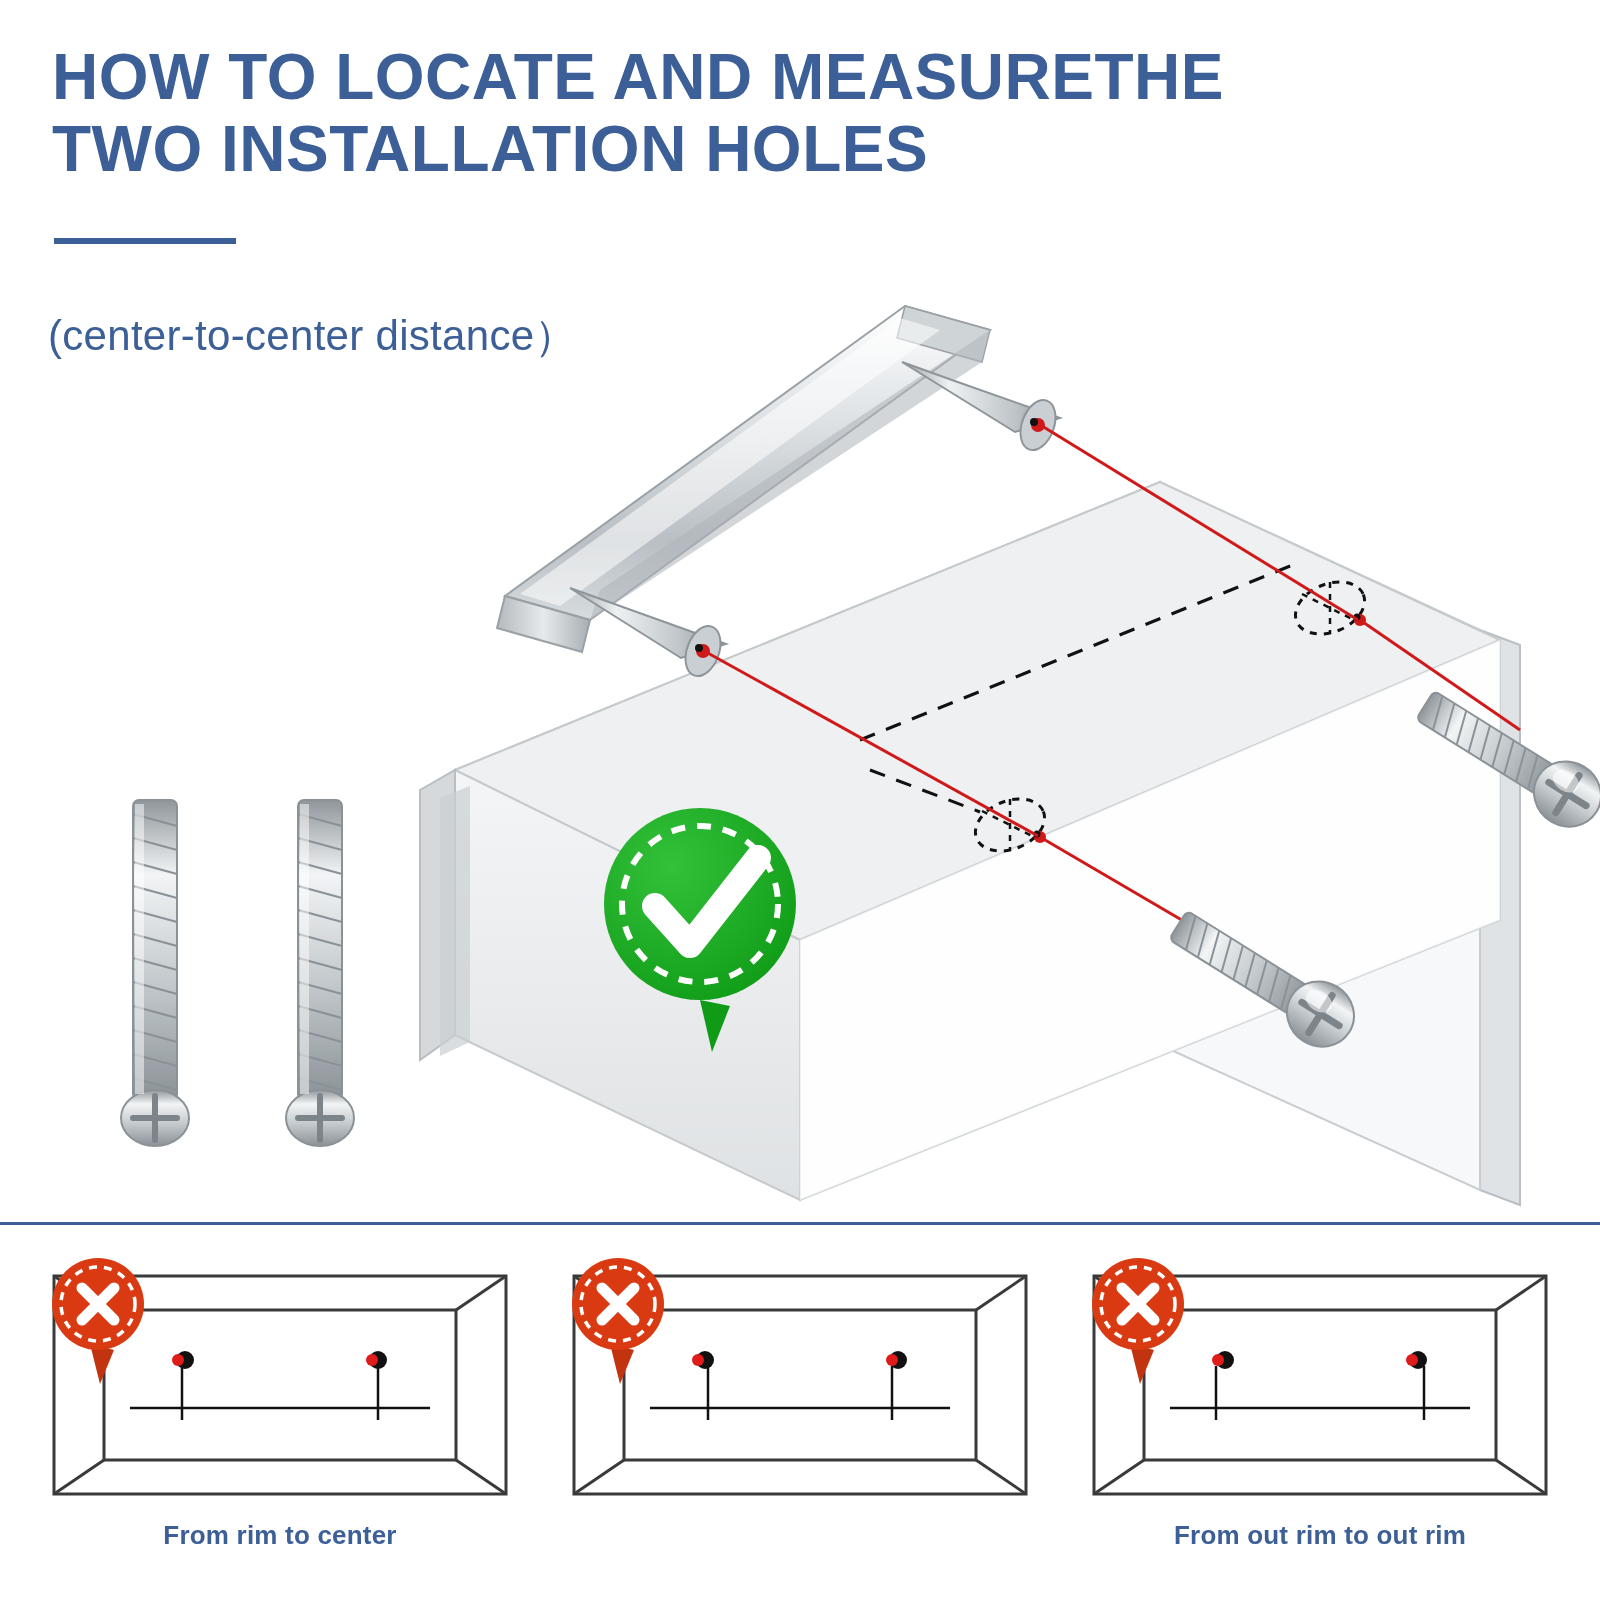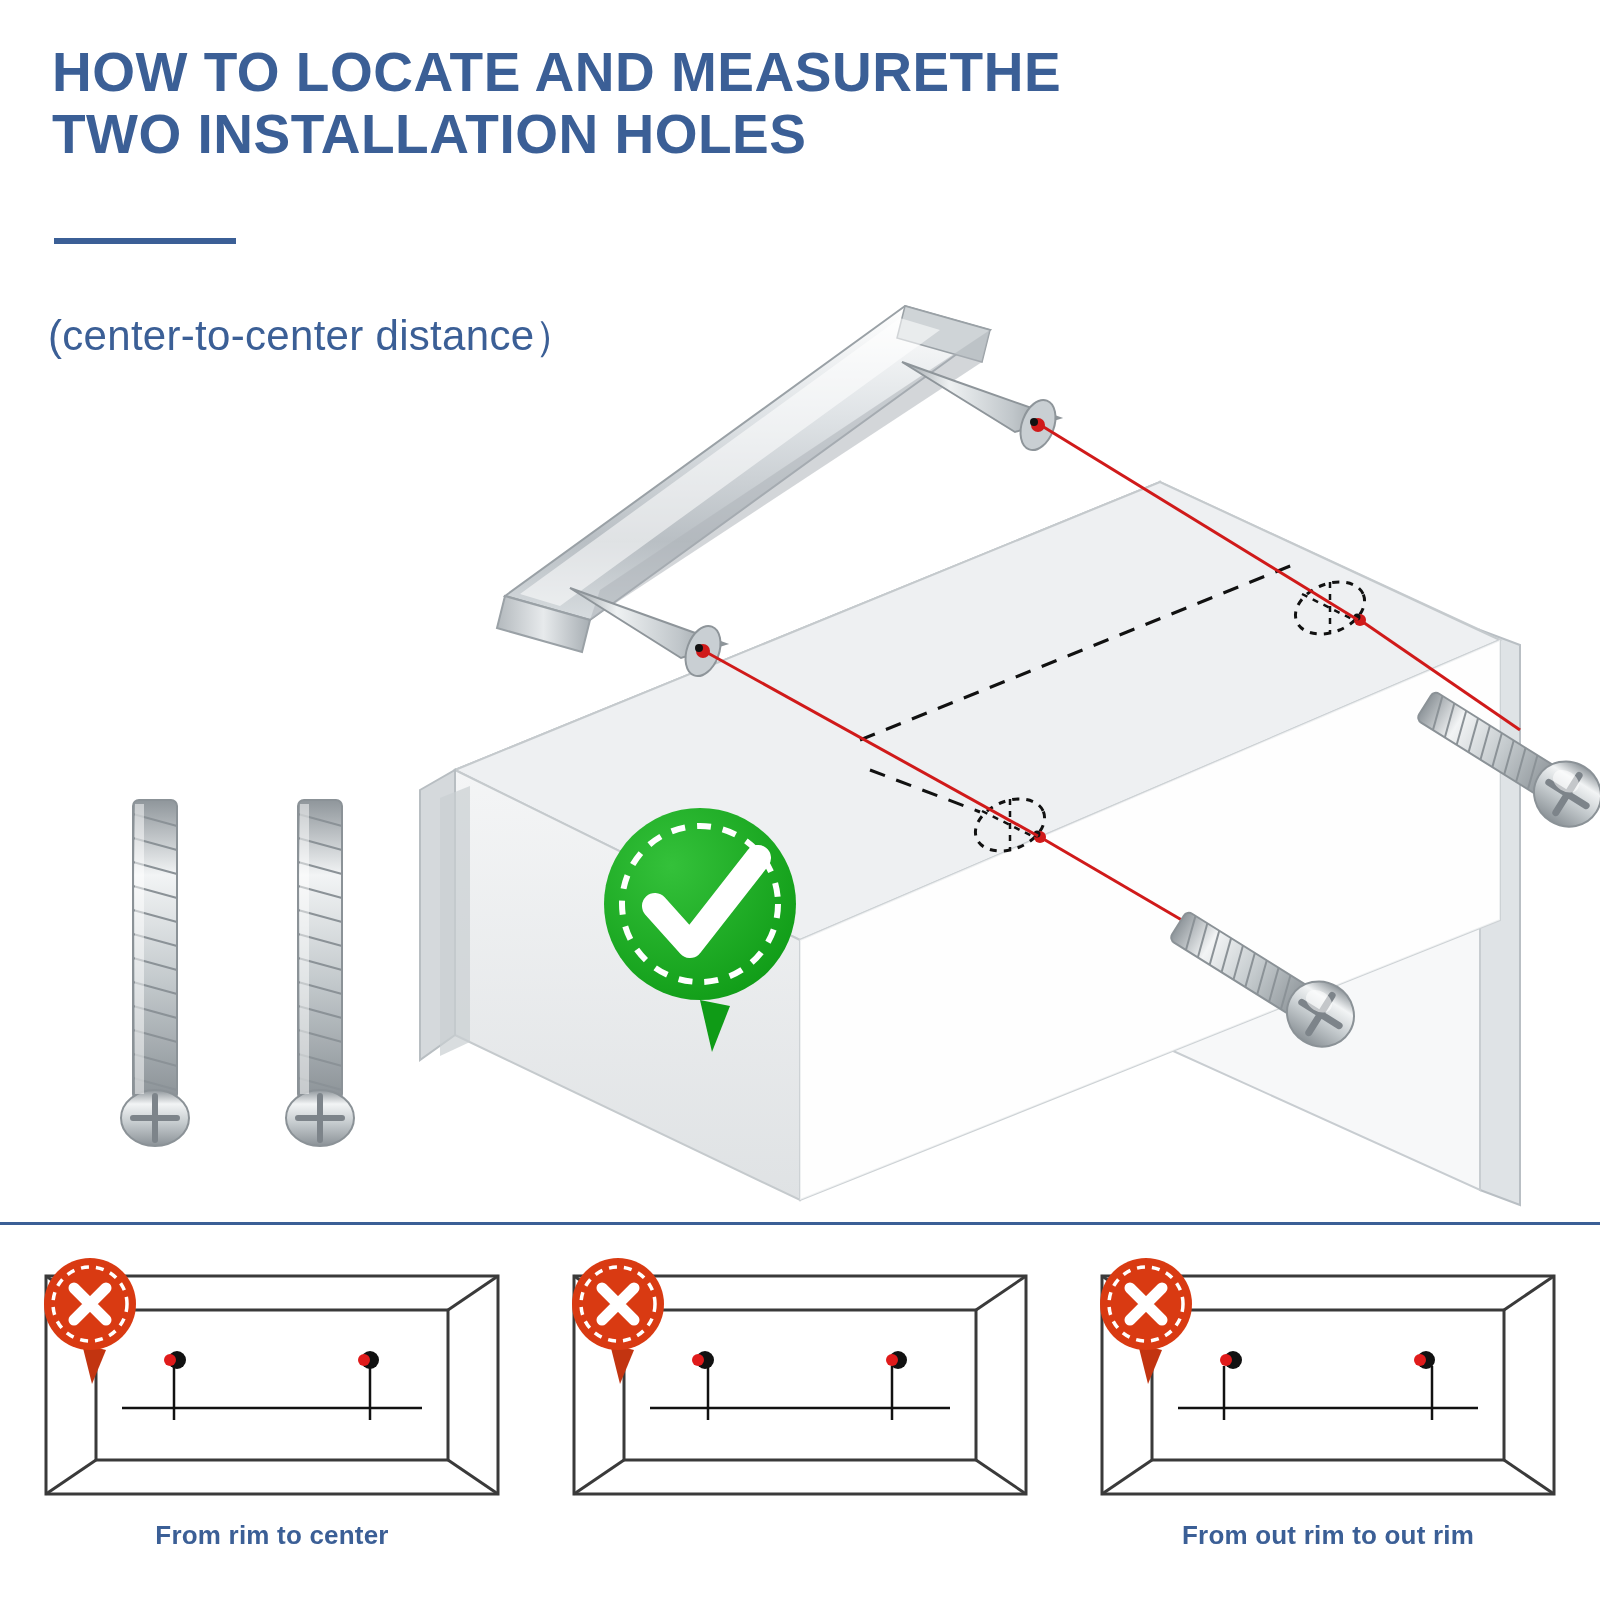--- a/index.html
+++ b/index.html
@@ -19,21 +19,21 @@
   #header {
     position: absolute;
     left: 0; top: 0;
     width: 1600px;
   }
   #title {
     position: absolute;
     left: 52px;
     top: 42px;
     width: 1300px;
-    font-size: 55px;
+    font-size: 64px;
     font-weight: bold;
     line-height: 1.12;
     letter-spacing: 0.5px;
     color: #3b5f96;
     white-space: pre-line;
   }
   #title-rule {
     position: absolute;
     left: 54px;
     top: 238px;
@@ -73,21 +73,21 @@
 
   
   #bottom-row {
     position: absolute;
     left: 0;
     top: 1248px;
     width: 1600px;
     height: 340px;
     display: flex;
     justify-content: space-between;
-    padding: 0 22px;
+    padding: 0 30px;
     box-sizing: border-box;
   }
   .wrong-card {
     width: 500px;
     position: relative;
   }
   .wrong-card .card-figure {
     position: relative;
     width: 500px;
     height: 268px;

